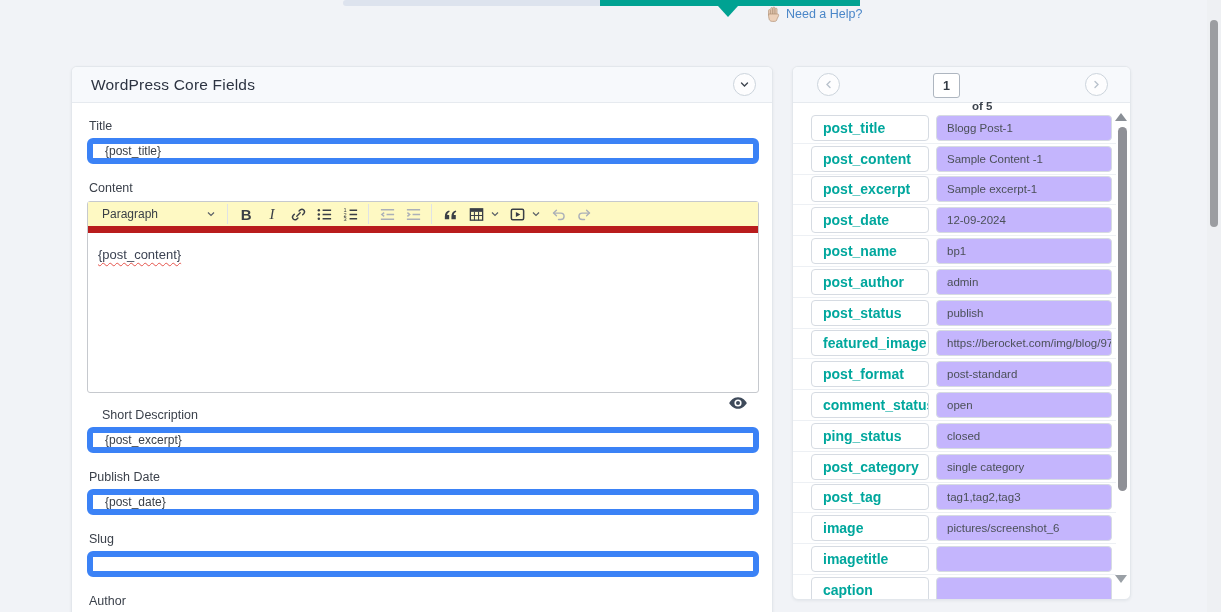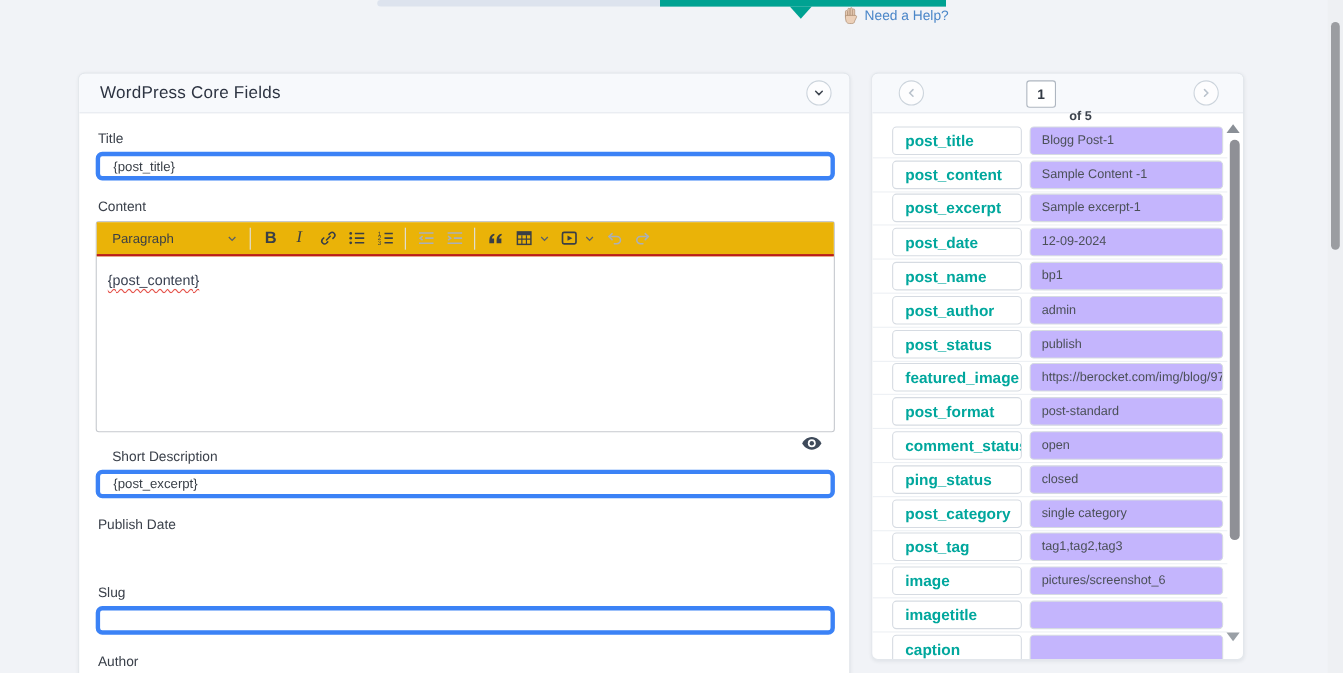--- a/index.html
+++ b/index.html
@@ -21,27 +21,27 @@
 
   .left-card  { left:71px; top:66px; width:702px; height:560px; }
   .right-card { left:792px; top:66px; width:339px; height:534px; }
 
   .panel-title { position:absolute; left:19px; top:9px; font-size:15.5px; font-weight:500; color:#2d3442; letter-spacing:.2px; }
   .circle-btn { position:absolute; width:23px; height:23px; border-radius:50%; border:1px solid #ccd4dc; background:#fdfdfe;
                 display:flex; align-items:center; justify-content:center; color:#3f4650; cursor:pointer; }
   .circle-btn.pale { color:#b9c2cc; }
 
   .lbl { position:absolute; font-size:12.5px; color:#3b414b; }
-  .tinput { position:absolute; left:15px; width:672px; height:26px; border:4px solid #3b82f6; border-radius:6px;
+  .tinput { position:absolute; left:15px; width:672px; height:26px; border:6px solid #3b82f6; border-radius:6px;
             background:#fff; font-size:12px; color:#3a4048; padding:0 12px; outline:none;
             font-family:"Liberation Sans","DejaVu Sans",sans-serif; }
 
   
   .editor { position:absolute; left:15px; top:134px; width:672px; height:192px; border:1px solid #c6c9ce; border-radius:3px; background:#fff; }
-  .ed-toolbar { height:31px; border-bottom:2px solid #b91c1c; background:#eab308; display:flex; align-items:center; padding:0 6px; }
+  .ed-toolbar { height:31px; border-bottom:7px solid #b91c1c; background:#fef9c3; display:flex; align-items:center; padding:0 6px; }
   .tb-item { display:flex; align-items:center; justify-content:center; min-width:26px; height:24px; color:#3a3f46;
              cursor:pointer; border-radius:2px; font-size:14px; }
   .tb-item.dis { color:#abb0b8; cursor:default; }
   .tb-sep { width:1px; height:20px; background:#dfe2e6; margin:0 5px; }
   .para-btn { display:flex; align-items:center; gap:48px; padding:0 6px 0 8px; height:24px; cursor:pointer; color:#3a3f46; }
   .para-btn .plabel { font-size:12px; }
   .tb-caret { color:#5a6068; margin-left:1px; display:flex; cursor:pointer; }
   .ed-body { padding:14px 10px; font-size:13px; color:#3b4252; }
   .squiggle { text-decoration:underline; text-decoration-style:wavy; text-decoration-color:#e5534b; text-decoration-thickness:1px; text-underline-offset:3px; }
   .eye { position:absolute; left:656px; top:329px; width:20px; height:16px; cursor:pointer; }
@@ -238,20 +238,21 @@
         <path d="M10 1.2 C5.5 1.2 2.3 4.7 1.2 7 C2.3 9.3 5.5 12.8 10 12.8 C14.5 12.8 17.7 9.3 18.8 7 C17.7 4.7 14.5 1.2 10 1.2 Z" fill="#3e4a5a"></path>
         <circle cx="10" cy="7" r="3.6" fill="#ffffff"></circle>
         <circle cx="10" cy="7" r="2" fill="#3e4a5a"></circle>
       </svg>
     </div>
 
     <div class="lbl" style="left:30px; top:341px;">Short Description</div>
     <input class="tinput" style="top: 360px;" value="{post_excerpt}">
 
     <div class="lbl" style="left:17px; top:403px;">Publish Date</div>
+    <input class="tinput" style="top: 422px;" value="{post_date}">
 
     <div class="lbl" style="left:17px; top:465px;">Slug</div>
     <input class="tinput" style="top: 484px;" value="">
 
     <div class="lbl" style="left:17px; top:527px;">Author</div>
   </div>
 
   <div class="card right-card">
     <div class="card-header">
       <div class="circle-btn pale" style="left:24px; top:6px;">

